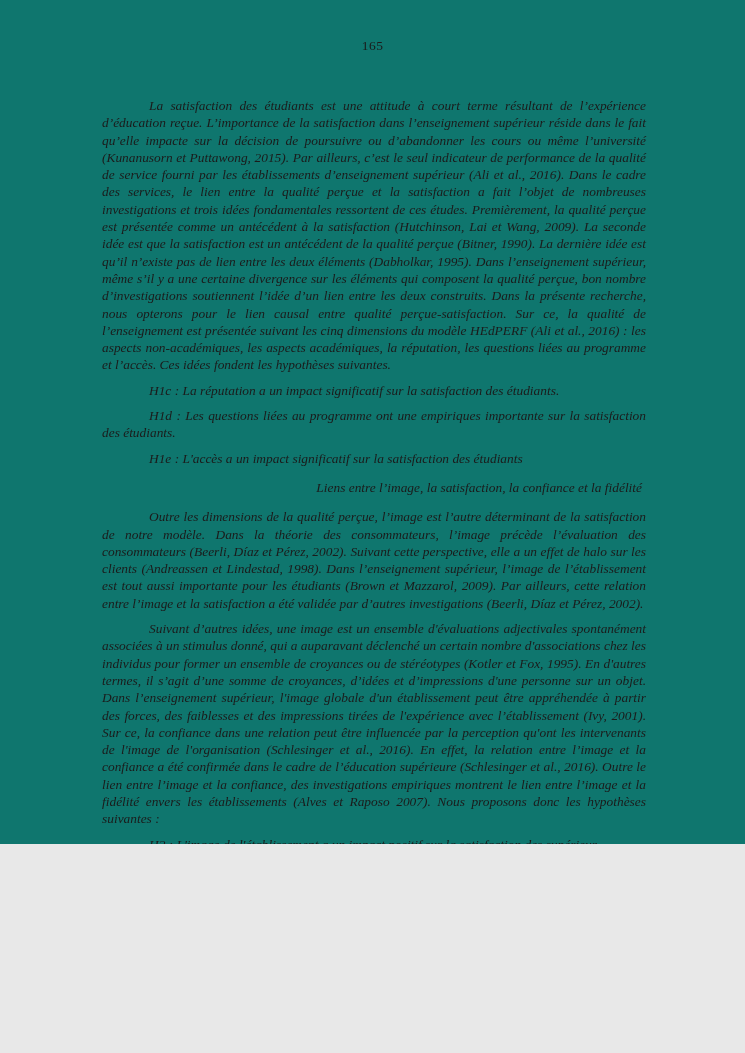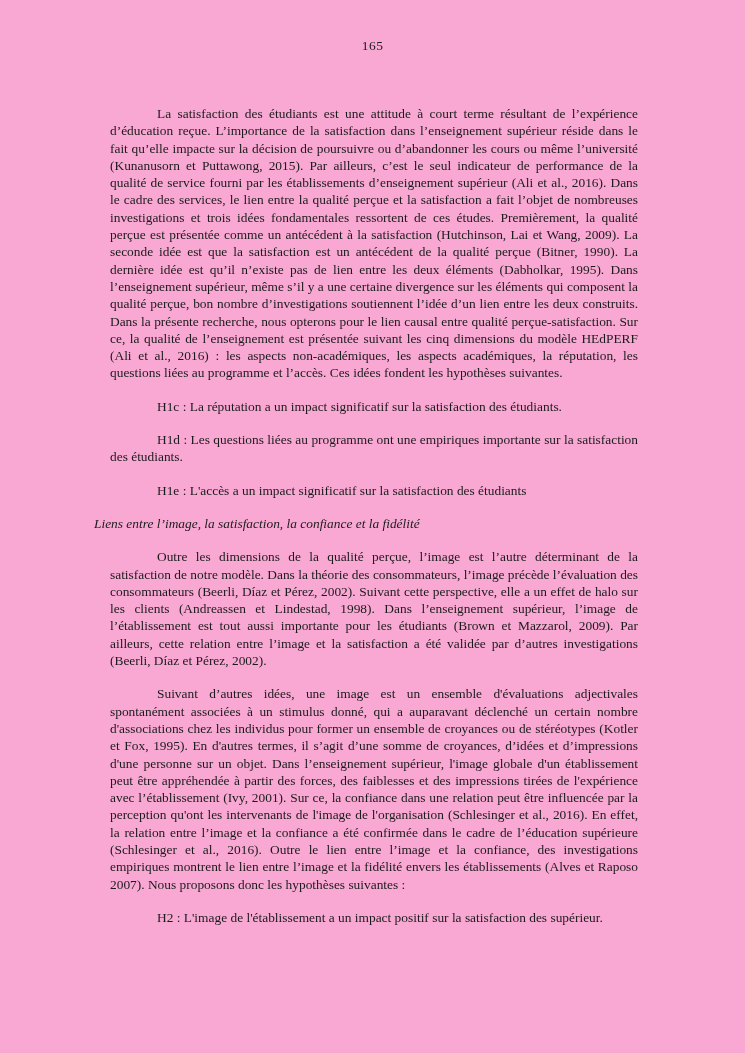--- a/index.html
+++ b/index.html
@@ -3,23 +3,23 @@
 <meta charset="utf-8">
 <style>
   html, body {
     margin: 0;
     padding: 0;
     background: #e8e8e8;
   }
   .page {
     position: relative;
     width: 745px;
-    height: 1053px;
+    height: 844px;
     margin: 0 auto;
-    background: #f9a8d4;
+    background: #0f766e;
     font-family: "Liberation Serif", "DejaVu Serif", serif;
     color: #1b1b1b;
     overflow: hidden;
   }
   .page-number {
     position: absolute;
     top: 38px;
     left: 0;
     right: 0;
     text-align: center;
@@ -30,30 +30,31 @@
   .doc-body {
     position: absolute;
     top: 89px;
     left: 94px;
     width: 560px;
     font-size: 13.4px;
     line-height: 17.3px;
     text-align: justify;
   }
   .para {
-    margin: 16px;
+    margin: 8px;
     padding: 0;
     text-indent: 47px;
+    font-style: italic;
   }
   .heading-em {
-    margin: 0;
+    margin: 12px;
     padding: 0;
     font-style: italic;
     text-indent: 0;
-    text-align: left;
+    text-align: right;
   }
 </style>
 </head>
 <body>
 
 <div class="page">
   <div class="page-number">165</div>
 
   <div class="doc-body">
     <p class="para">La satisfaction des étudiants est une attitude à court terme résultant de l’expérience d’éducation reçue. L’importance de la satisfaction dans l’enseignement supérieur réside dans le fait qu’elle impacte sur la décision de poursuivre ou d’abandonner les cours ou même l’université (Kunanusorn et Puttawong, 2015). Par ailleurs, c’est le seul indicateur de performance de la qualité de service fourni par les établissements d’enseignement supérieur (Ali et al., 2016). Dans le cadre des services, le lien entre la qualité perçue et la satisfaction a fait l’objet de nombreuses investigations et trois idées fondamentales ressortent de ces études. Premièrement, la qualité perçue est présentée comme un antécédent à la satisfaction (Hutchinson, Lai et Wang, 2009). La seconde idée est que la satisfaction est un antécédent de la qualité perçue (Bitner, 1990). La dernière idée est qu’il n’existe pas de lien entre les deux éléments (Dabholkar, 1995). Dans l’enseignement supérieur, même s’il y a une certaine divergence sur les éléments qui composent la qualité perçue, bon nombre d’investigations soutiennent l’idée d’un lien entre les deux construits. Dans la présente recherche, nous opterons pour le lien causal entre qualité perçue-satisfaction. Sur ce, la qualité de l’enseignement est présentée suivant les cinq dimensions du modèle HEdPERF (Ali et al., 2016) : les aspects non-académiques, les aspects académiques, la réputation, les questions liées au programme et l’accès. Ces idées fondent les hypothèses suivantes.</p>

